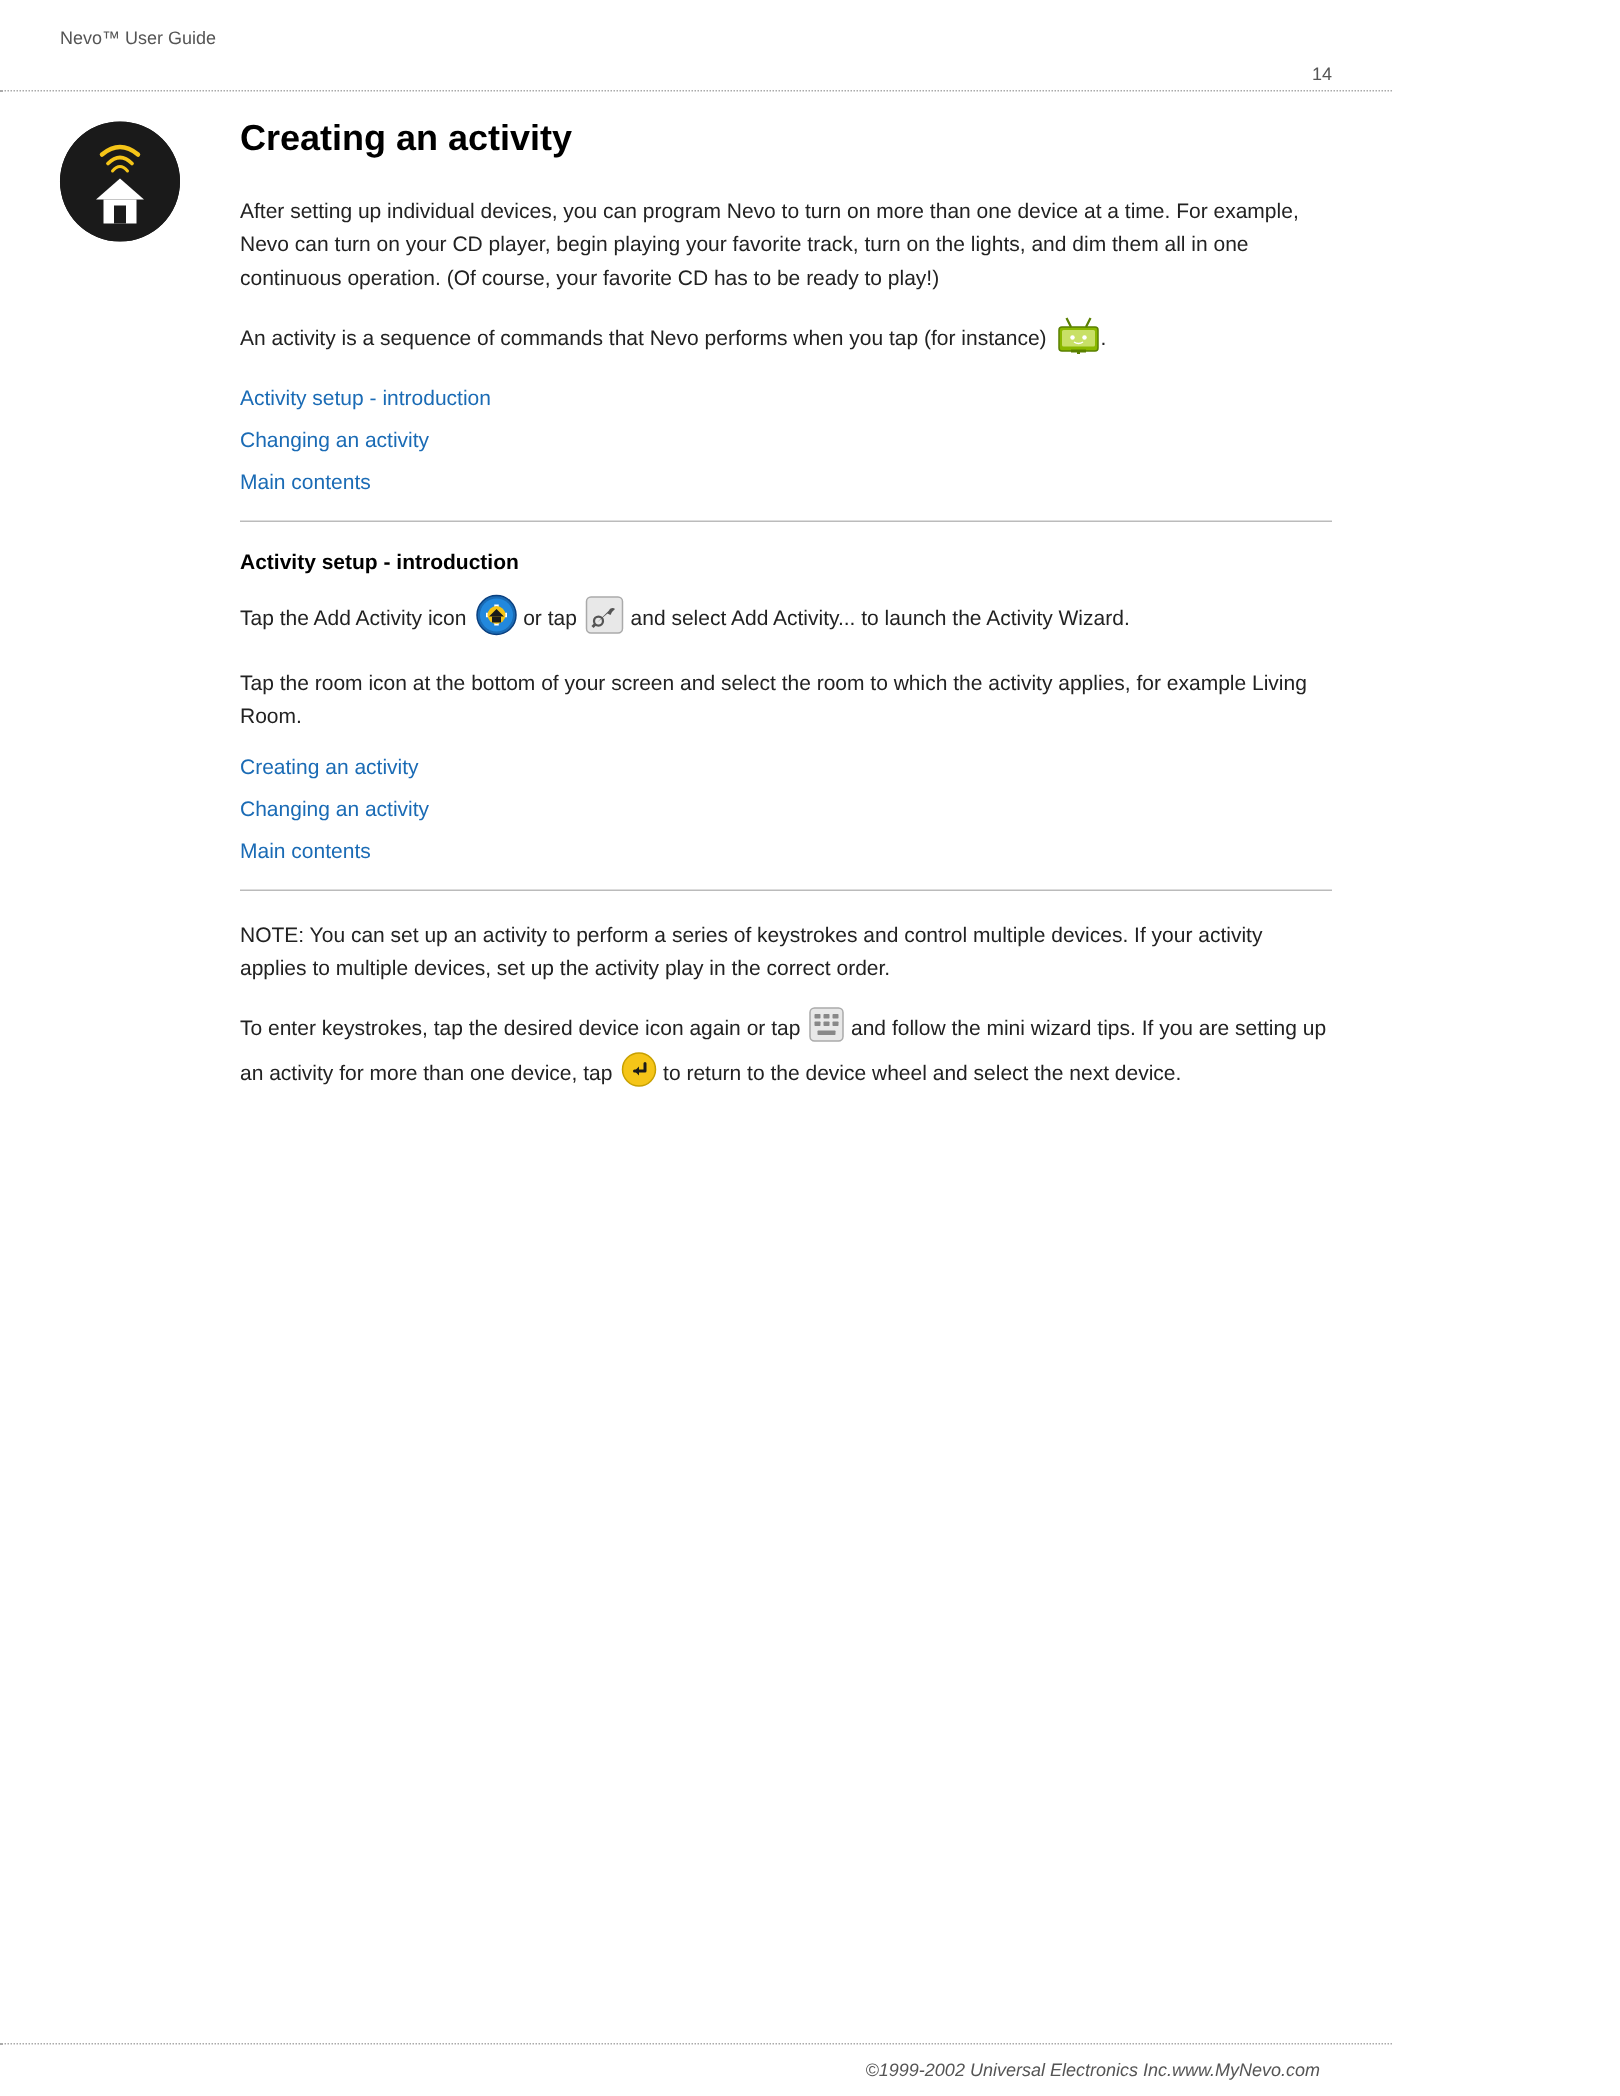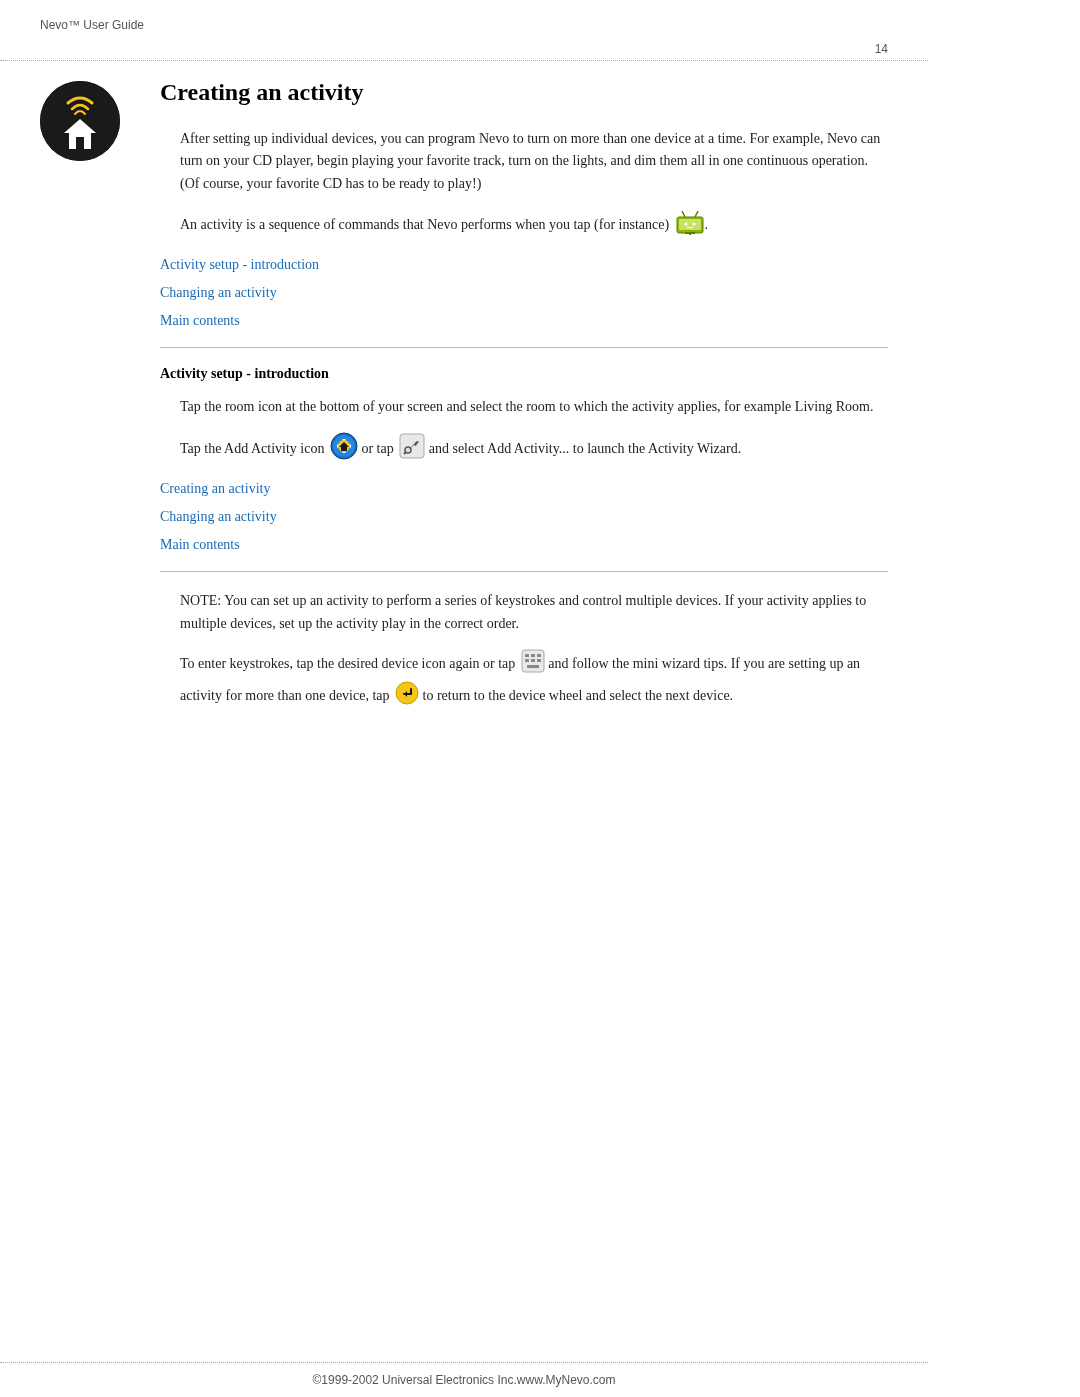--- a/index.html
+++ b/index.html
@@ -65,39 +65,37 @@
       display: flex;
       align-items: center;
       justify-content: center;
       position: relative;
     }
 
     
     .content-area {
       flex: 1;
       padding-left: 10px;
-      font-family: Liberation Serif, serif;
     }
 
     
     .page-title {
       font-size: 24px;
       font-weight: bold;
       color: #000;
       margin-top: 8px;
       margin-bottom: 22px;
     }
 
     
     .content-area p {
       font-size: 14px;
       line-height: 1.6;
       color: #222;
       margin-bottom: 14px;
-      margin-left: 20px;
     }
 
     
     .inline-icon {
       display: inline-block;
       vertical-align: middle;
       margin-left: 2px;
     }
 
     
@@ -121,25 +119,26 @@
       font-size: 14px;
       font-weight: bold;
       color: #000;
       margin-bottom: 14px;
     }
 
     
     .footer {
       margin-top: auto;
       border-top: 1px dotted #aaa;
-      padding: 10px 20px;
-      display: flex;
-      justify-content: center;
+      padding: 10px 48px;
+      display: flex;
+      justify-content: flex-end;
       font-size: 12px;
       color: #555;
+      font-style: italic;
     }
 
     
     .svg-tv {
       display: inline-block;
       vertical-align: middle;
     }
   </style>
 </head>
 <body>
@@ -203,22 +202,20 @@
         <a class="nav-link" href="#">Activity setup - introduction</a>
         <a class="nav-link" href="#">Changing an activity</a>
         <a class="nav-link" href="#">Main contents</a>
       </div>
 
       <hr class="section-divider">
 
       <div>
         <h2 class="section-heading">Activity setup - introduction</h2>
 
-        <p>Tap the room icon at the bottom of your screen and select the room to which the activity applies, for example Living Room.</p>
-
         <p>
           Tap the Add Activity icon
           <span class="inline-icon">
             <svg width="28" height="28" viewBox="0 0 28 28">
               <circle cx="14" cy="14" r="13" fill="#1a6bb5" stroke="#0a4080" stroke-width="1"></circle>
               <circle cx="14" cy="14" r="11" fill="#2288dd"></circle>
 
               <line x1="14" y1="7" x2="14" y2="21" stroke="white" stroke-width="3"></line>
               <line x1="7" y1="14" x2="21" y2="14" stroke="white" stroke-width="3"></line>
 
@@ -232,20 +229,22 @@
             <svg width="26" height="26" viewBox="0 0 26 26">
               <rect x="1" y="1" width="24" height="24" rx="3" fill="#e8e8e8" stroke="#aaa" stroke-width="1"></rect>
 
               <path d="M8 18 L16 10 C17 8 19 8 20 9 L18 11 L17 13 L15 12 Z" fill="#555"></path>
               <circle cx="9" cy="17" r="3" fill="none" stroke="#555" stroke-width="1.5"></circle>
               <line x1="7" y1="19" x2="5" y2="21" stroke="#555" stroke-width="2"></line>
             </svg>
           </span>
           and select Add Activity... to launch the Activity Wizard.
         </p>
+
+        <p>Tap the room icon at the bottom of your screen and select the room to which the activity applies, for example Living Room.</p>
 
         <div>
           <a class="nav-link" href="#">Creating an activity</a>
           <a class="nav-link" href="#">Changing an activity</a>
           <a class="nav-link" href="#">Main contents</a>
         </div>
       </div>
 
       <hr class="section-divider">
 

